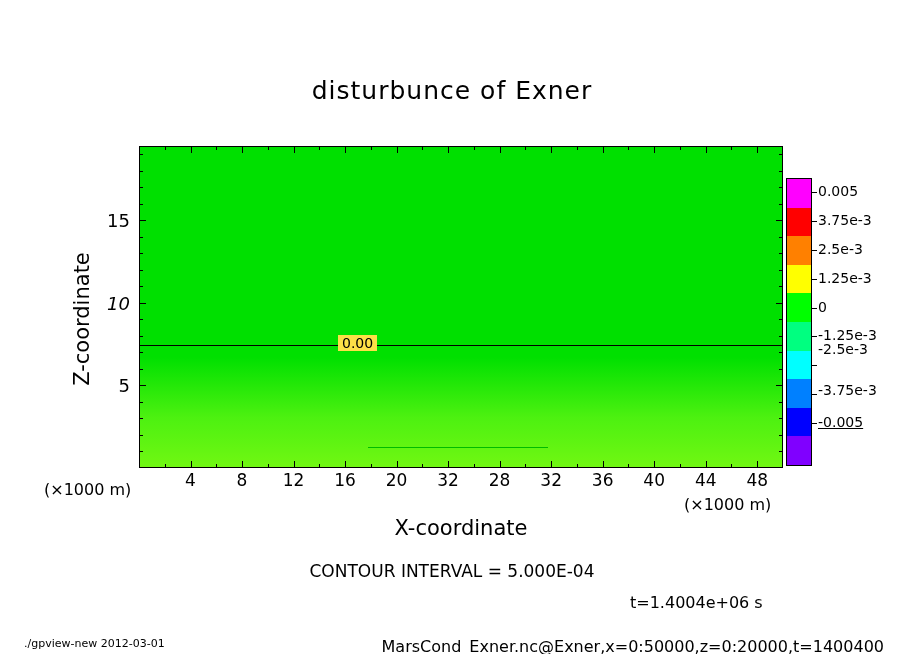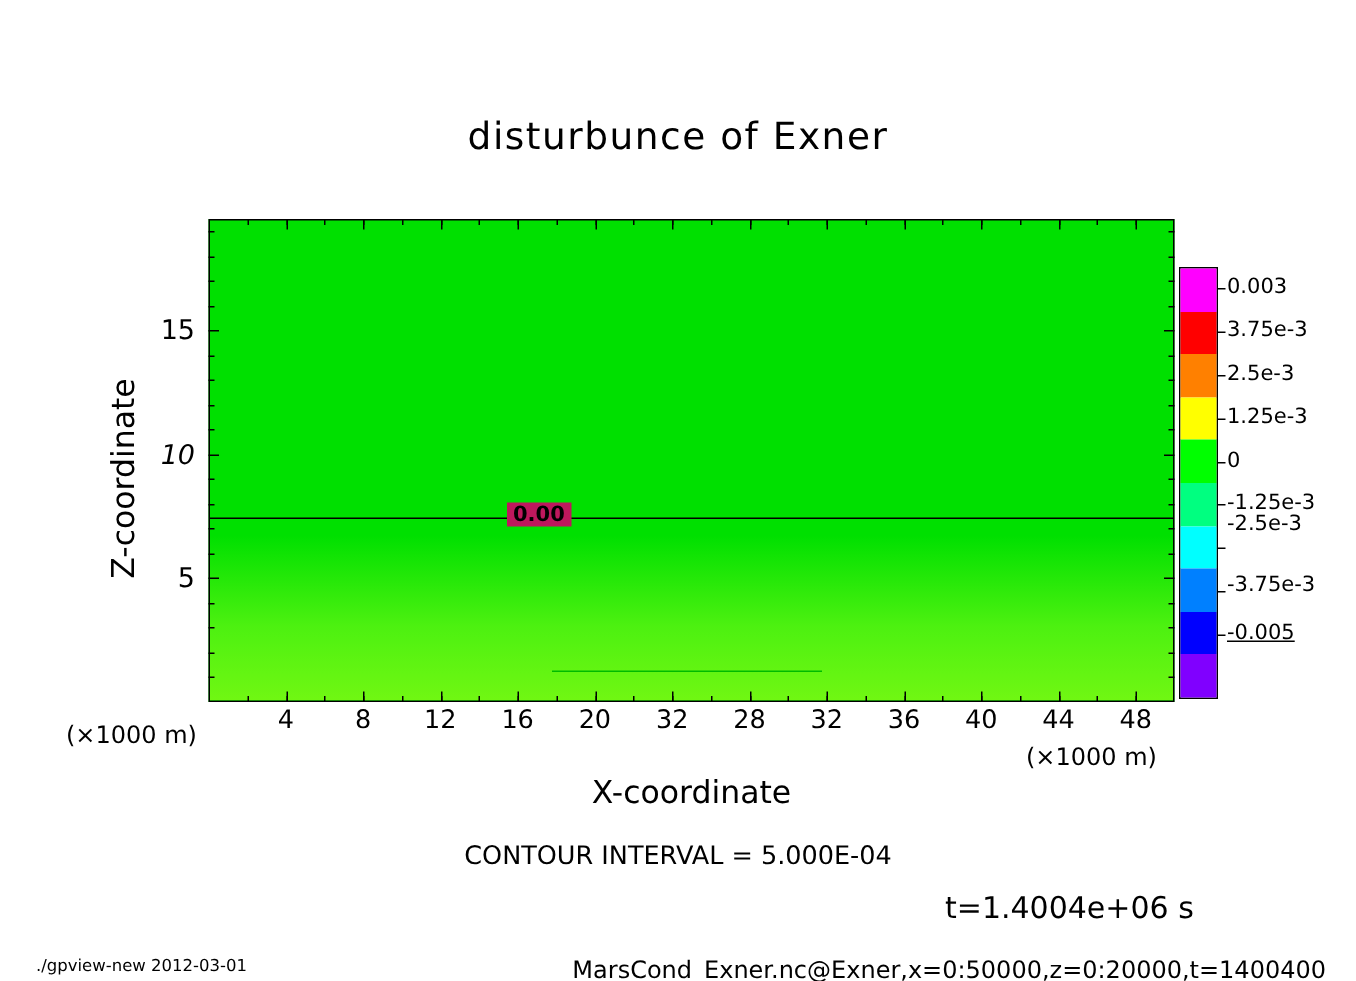--- a/index.html
+++ b/index.html
@@ -55,25 +55,24 @@
     left: 0;
     right: 0;
     top: 198px;
     height: 0;
     border-top: 1.4px solid #000;
   }
   .contour-label {
     position: absolute;
     left: 198px;
     top: 188px;
-    background: #be185d;
+    background: #fde047;
     font-size: 14px;
     padding: 0 4px;
     font-family: "DejaVu Sans", sans-serif;
-    font-weight: bold;
   }
   .rough-line {
     position: absolute;
     left: 228px;
     top: 300px;
     width: 180px;
     height: 0;
     border-top: 1px solid #0b0;
   }
   
@@ -174,21 +173,21 @@
     top: 561px;
     width: 904px;
     text-align: center;
     font-size: 17px;
     font-family: "DejaVu Sans", sans-serif;
   }
   #time-stamp {
     position: absolute;
     left: 630px;
     top: 593px;
-    font-size: 20px;
+    font-size: 16px;
     font-family: "DejaVu Sans", sans-serif;
   }
   #footer-left {
     position: absolute;
     left: 24px;
     top: 637px;
     font-size: 11px;
     font-family: "DejaVu Sans", sans-serif;
   }
   #footer-right {
@@ -354,21 +353,21 @@
       <div class="cb-cell" style="background: rgb(255, 255, 0);"></div>
       <div class="cb-cell" style="background: rgb(0, 255, 0);"></div>
       <div class="cb-cell" style="background: rgb(0, 255, 128);"></div>
       <div class="cb-cell" style="background: rgb(0, 255, 255);"></div>
       <div class="cb-cell" style="background: rgb(0, 128, 255);"></div>
       <div class="cb-cell" style="background: rgb(0, 0, 255);"></div>
       <div class="cb-cell" style="background: rgb(128, 0, 255);"></div>
     </div>
   <div id="colorbar-labels">
       <div class="cb-tick" style="top: 192.4px;"></div>
-      <div class="cb-label" style="top: 183.4px;">0.003</div>
+      <div class="cb-label" style="top: 183.4px;">0.005</div>
       <div class="cb-tick" style="top: 221.2px;"></div>
       <div class="cb-label" style="top: 212.2px;">3.75e-3</div>
       <div class="cb-tick" style="top: 250px;"></div>
       <div class="cb-label" style="top: 241px;">2.5e-3</div>
       <div class="cb-tick" style="top: 278.8px;"></div>
       <div class="cb-label" style="top: 269.8px;">1.25e-3</div>
       <div class="cb-tick" style="top: 307.6px;"></div>
       <div class="cb-label" style="top: 298.6px;">0</div>
       <div class="cb-tick" style="top: 336.4px;"></div>
       <div class="cb-label" style="top: 327.4px;">-1.25e-3</div>

